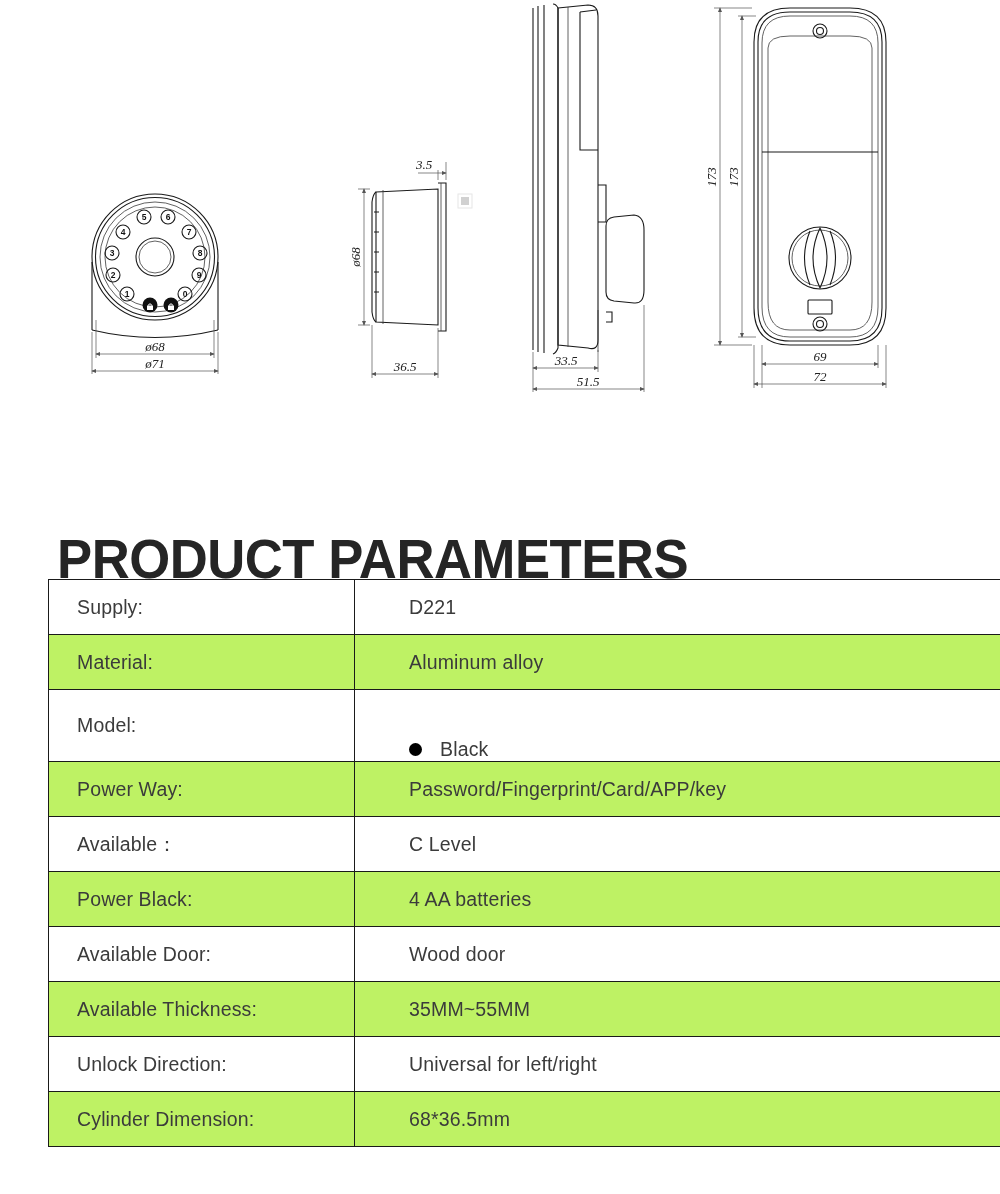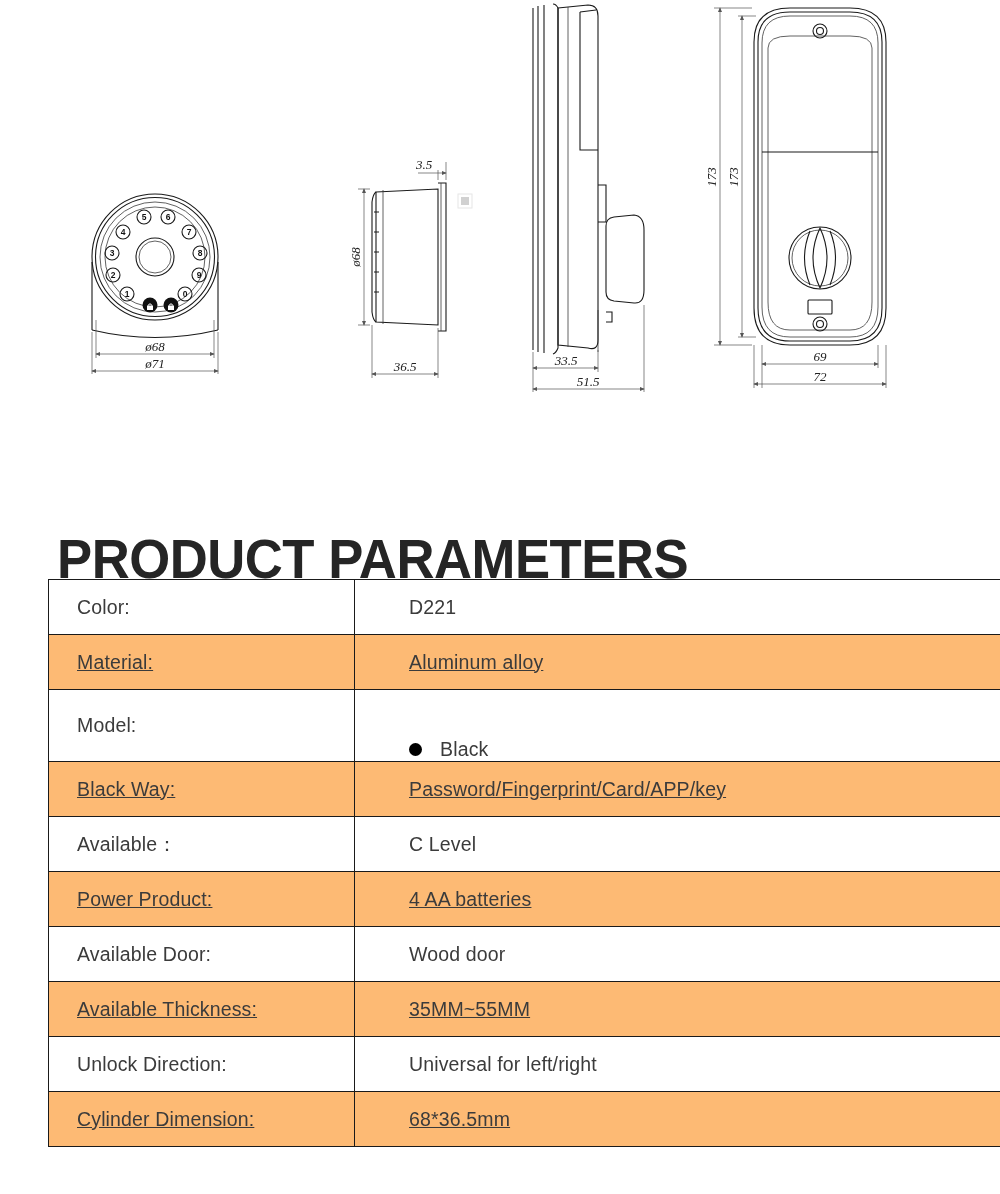--- a/index.html
+++ b/index.html
@@ -63,22 +63,21 @@
     letter-spacing: 0.15px;
   }
   #params-table td.label-cell {
     width: 277px;
   }
   #params-table td.value-cell {
     width: 650px;
     padding-left: 54px;
   }
   #params-table tr.shaded td {
-    background: #fdba74;
-    text-decoration: underline;
+    background: #bef264;
   }
   #params-table tr.plain td {
     background: #ffffff;
   }
   .swatch-wrap {
     display: inline-flex;
     align-items: center;
     gap: 18px;
     margin-top: 48px;
   }
@@ -273,44 +272,44 @@
       </g>
     </g>
   </svg>
 </div>
 
 <h1 id="title">PRODUCT PARAMETERS</h1>
 
 <table id="params-table">
   <tbody id="params-body">
       <tr class="plain">
-        <td class="label-cell">Color:</td>
+        <td class="label-cell">Supply:</td>
         <td class="value-cell">D221</td>
       </tr>
       <tr class="shaded">
         <td class="label-cell">Material:</td>
         <td class="value-cell">Aluminum alloy</td>
       </tr>
       <tr class="plain">
         <td class="label-cell">Model:</td>
         <td class="value-cell"><span class="swatch-wrap">
             <span class="swatch-dot" style="background: rgb(0, 0, 0);"></span>
             <span>Black</span>
           </span></td>
       </tr>
       <tr class="shaded">
-        <td class="label-cell">Black Way:</td>
+        <td class="label-cell">Power Way:</td>
         <td class="value-cell">Password/Fingerprint/Card/APP/key</td>
       </tr>
       <tr class="plain">
         <td class="label-cell">Available：</td>
         <td class="value-cell">C Level</td>
       </tr>
       <tr class="shaded">
-        <td class="label-cell">Power Product:</td>
+        <td class="label-cell">Power Black:</td>
         <td class="value-cell">4 AA batteries</td>
       </tr>
       <tr class="plain">
         <td class="label-cell">Available Door:</td>
         <td class="value-cell">Wood door</td>
       </tr>
       <tr class="shaded">
         <td class="label-cell">Available Thickness:</td>
         <td class="value-cell">35MM~55MM</td>
       </tr>

